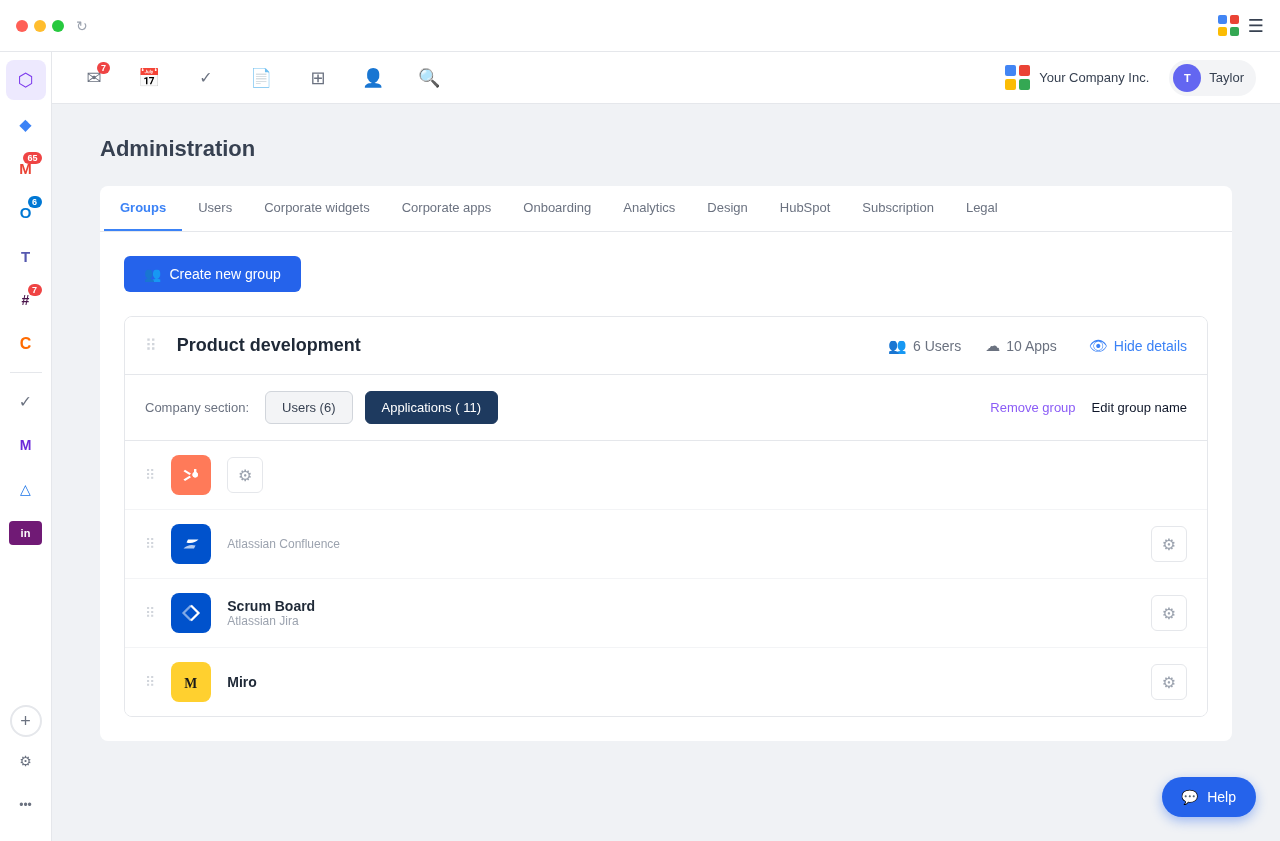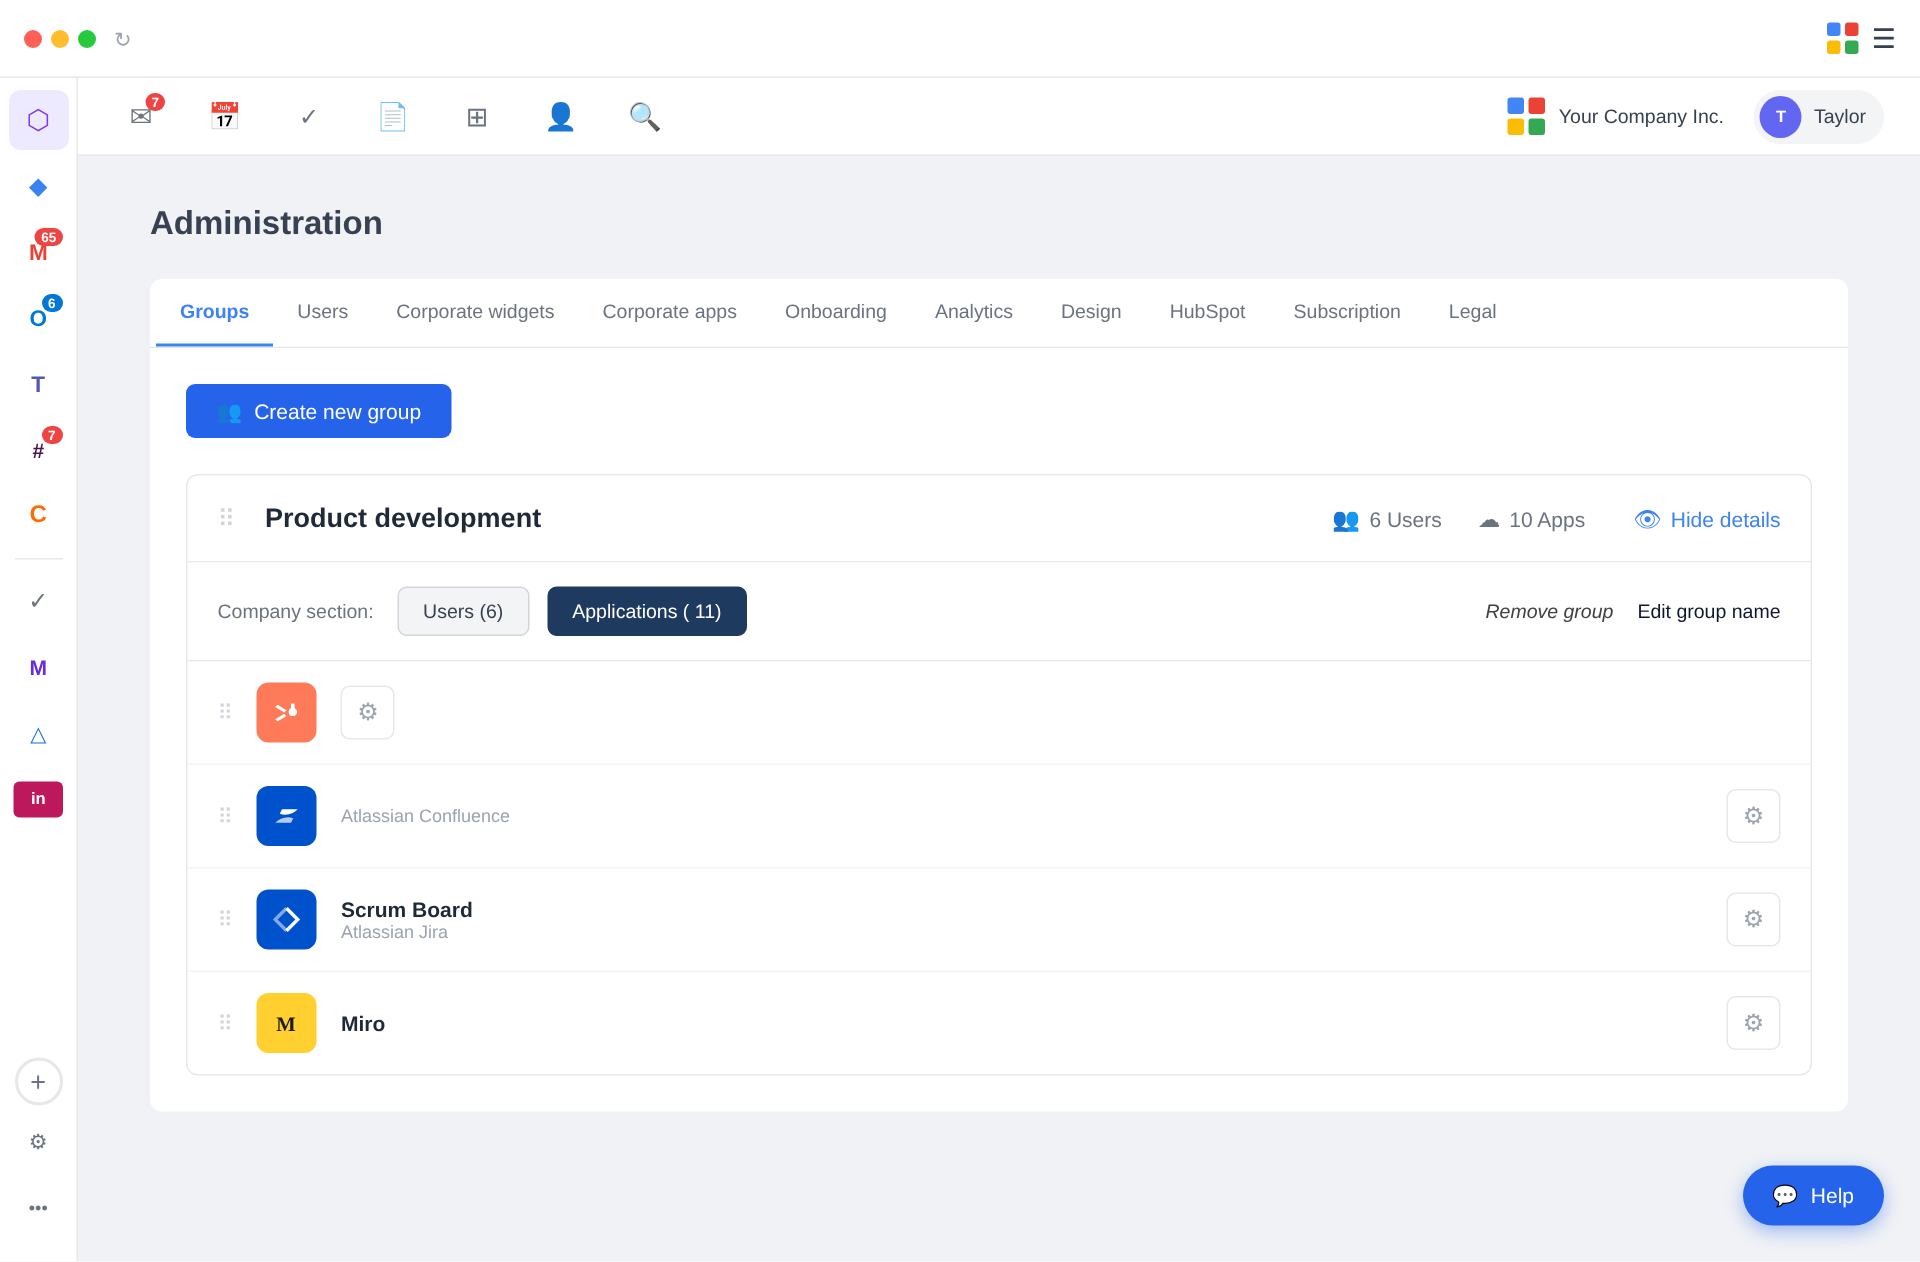--- a/index.html
+++ b/index.html
@@ -61,21 +61,21 @@
     .group-meta { display: flex; align-items: center; gap: 24px; margin-right: 16px; }
     .meta-item { display: flex; align-items: center; gap: 6px; font-size: 14px; color: #6b7280; }
     .hide-details-btn { display: flex; align-items: center; gap: 6px; font-size: 14px; color: #3b82f6; cursor: pointer; font-weight: 500; }
 
     
     .active-section { padding: 16px 20px; display: flex; align-items: center; gap: 12px; border-bottom: 1px solid #e5e7eb; background: #fff; }
     .active-label { font-size: 13px; color: #6b7280; margin-right: 4px; }
     .section-btn { padding: 8px 16px; border-radius: 6px; font-size: 13px; font-weight: 500; cursor: pointer; border: 1px solid #d1d5db; background: #f3f4f6; color: #374151; }
     .section-btn.active { background: #1e3a5f; color: white; border-color: #1e3a5f; }
     .section-actions { margin-left: auto; display: flex; gap: 16px; }
-    .remove-btn { color: #404040; font-size: 13px; font-weight: 500; cursor: pointer; background: none; border: none; font-style: italic; }
+    .remove-btn { color: #8b5cf6; font-size: 13px; font-weight: 500; cursor: pointer; background: none; border: none; }
     .edit-btn { color: #0f172a; font-size: 13px; font-weight: 400; cursor: pointer; background: none; border: none; }
 
     
     .app-list { background: #fff; }
     .app-item { display: flex; align-items: center; padding: 14px 20px; border-bottom: 1px solid #f3f4f6; gap: 16px; }
     .app-item:last-child { border-bottom: none; }
     .app-drag { color: #d1d5db; font-size: 14px; cursor: grab; }
     .app-icon { width: 40px; height: 40px; border-radius: 8px; display: flex; align-items: center; justify-content: center; font-size: 20px; overflow: hidden; }
     .app-name { font-size: 14px; font-weight: 600; color: #1f2937; }
     .app-sub { font-size: 12px; color: #9ca3af; }
@@ -145,21 +145,21 @@
     <div class="sidebar-icon">
       <span style="color:#6b7280;font-size:16px;">✓</span>
     </div>
     <div class="sidebar-icon">
       <span style="color:#6c2bd9;font-size:14px;font-weight:700;">M</span>
     </div>
     <div class="sidebar-icon">
       <span style="color:#1a73e8;font-size:14px;">△</span>
     </div>
     <div class="sidebar-icon">
-      <span style="color:#0a66c2;font-size:11px;font-weight:700;background:#be185d;color:white;width:33px;height:24px;border-radius:4px;display:flex;align-items:center;justify-content:center;">in</span>
+      <span style="color:#0a66c2;font-size:11px;font-weight:700;background:#701a75;color:white;width:33px;height:24px;border-radius:4px;display:flex;align-items:center;justify-content:center;">in</span>
     </div>
     <div style="margin-top:auto;display:flex;flex-direction:column;align-items:center;gap:4px;padding-bottom:8px;">
       <div class="sidebar-icon" style="border:2px solid #e5e7eb;border-radius:50%;width:32px;height:32px;">
         <span style="color:#6b7280;font-size:18px;">+</span>
       </div>
       <div class="sidebar-icon">
         <span style="color:#6b7280;font-size:14px;">⚙</span>
       </div>
       <div class="sidebar-icon">
         <span style="color:#6b7280;font-size:12px;">•••</span>

